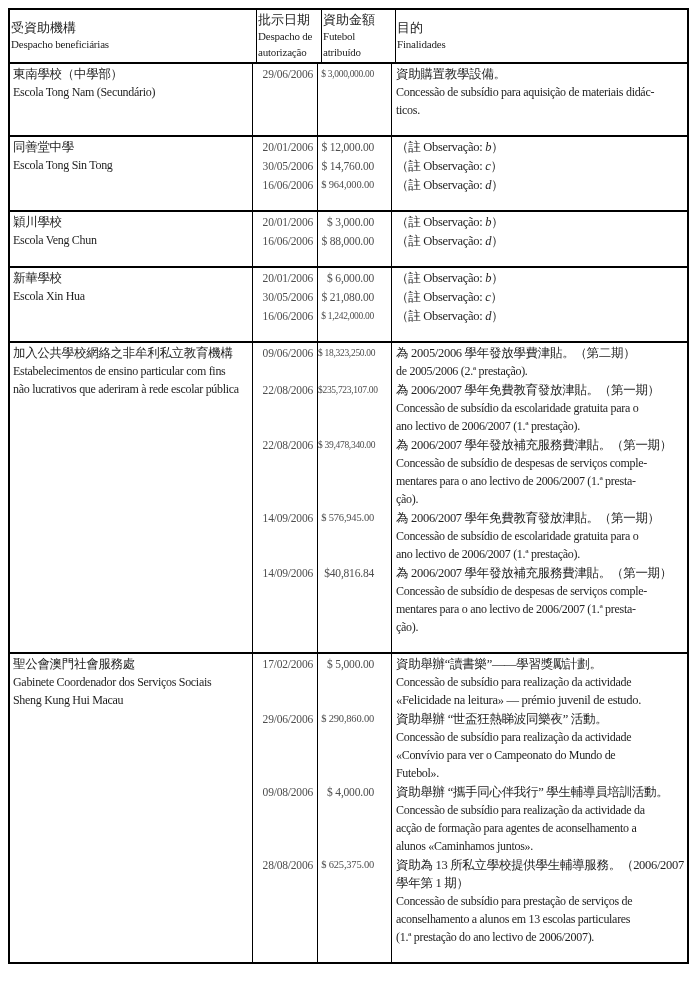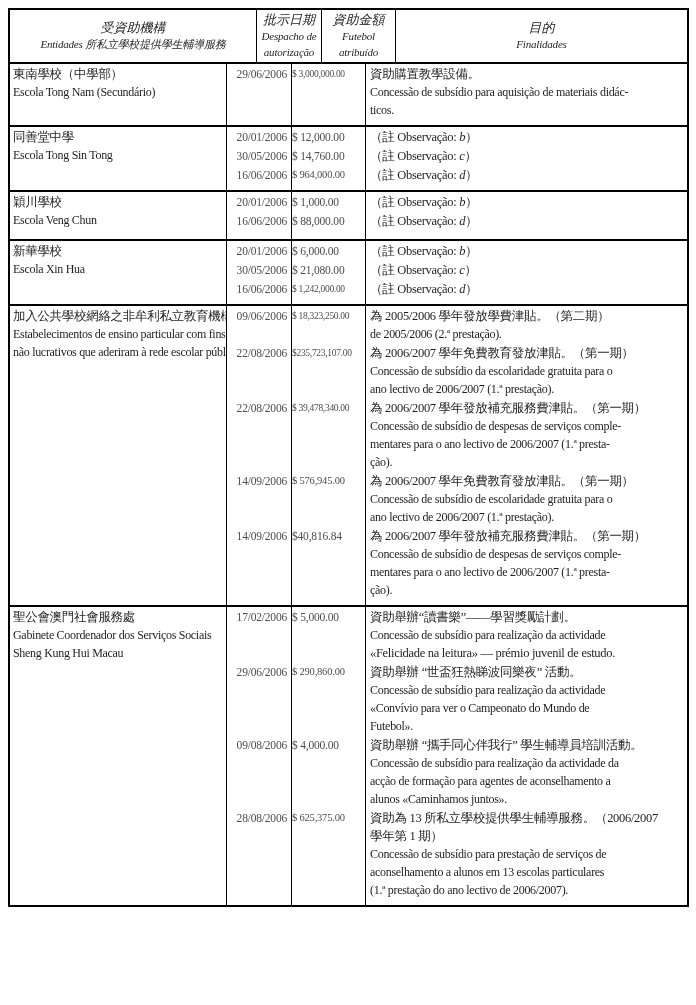--- a/index.html
+++ b/index.html
@@ -1,60 +1,60 @@
 <!DOCTYPE html>
 <html><head>
 <meta charset="utf-8">
 <style>
   html,body{margin:0;padding:0;background:#fff;}
   body{width:696px;height:1005px;overflow:hidden;font-family:"Liberation Serif","DejaVu Serif",serif;color:#1e1e1e;}
   .page{box-sizing:border-box;padding:8px 7px 8px 8px;}
   .gz-table{box-sizing:border-box;width:681px;border:2px solid #000;background:#fff;}
 
   
-  .hrow{display:flex;border-bottom:2px solid #000;min-height:50px;text-align:center;font-style:italic;}
+  .hrow{display:flex;border-bottom:2px solid #000;min-height:50px;}
   .hcell{display:flex;flex-direction:column;justify-content:center;box-sizing:border-box;padding:2px 1px;}
   .hc1{width:247px;border-right:1px solid #000;}
   .hc2{width:65px;border-right:1px solid #000;}
   .hc3{width:74px;border-right:1px solid #000;}
   .hc4{flex:1;}
   .hline{line-height:16px;}
   .hline.cjk{font-size:13px;}
   .hline.lat{font-size:11px;letter-spacing:-0.2px;}
 
   
   .row{display:flex;border-bottom:2px solid #000;}
   .row:last-child{border-bottom:none;}
-  .c1{width:217px;border-right:1px solid #000;box-sizing:border-box;padding:1px 0 10px 3px;overflow:hidden;}
+  .c1{width:243px;border-right:1px solid #000;box-sizing:border-box;padding:1px 0 10px 3px;overflow:hidden;}
   .entries{flex:1;display:flex;flex-direction:column;}
   .entry{display:flex;}
   .entry:last-child{flex:1;}
   .date{width:65px;border-right:1px solid #000;box-sizing:border-box;text-align:right;
         padding:1px 4px 0 0;color:#4d4d4d;font-size:11.5px;letter-spacing:-0.2px;line-height:18px;white-space:nowrap;}
-  .amount{width:74px;border-right:1px solid #000;box-sizing:border-box;
-        padding:1px 3px 0 0;color:#4d4d4d;font-size:11.5px;letter-spacing:-0.2px;line-height:18px;white-space:nowrap;overflow:hidden;}
+  .amount{width:74px;border-right:1px solid #000;box-sizing:border-box;text-align:right;
+        padding:1px 17px 0 0;color:#4d4d4d;font-size:11.5px;letter-spacing:-0.2px;line-height:18px;white-space:nowrap;overflow:hidden;}
   .amount.lg{font-size:10.5px;}
   .amount.xl{font-size:9.5px;letter-spacing:-0.3px;}
   .purpose{flex:1;box-sizing:border-box;padding:1px 2px 0 4px;overflow:hidden;}
-  .entry:last-child .purpose{padding-bottom:6px;}
+  .entry:last-child .purpose{padding-bottom:16px;}
   .line{line-height:18px;white-space:nowrap;}
   .line.cjk{font-size:12.5px;letter-spacing:-0.3px;}
   .line.lat{font-size:12px;letter-spacing:-0.3px;}
   .line i{font-style:italic;}
 </style>
 </head>
 <body>
 
 <div class="page">
   <div class="gz-table">
 
     <div class="hrow">
       <div class="hcell hc1">
         <div class="hline cjk">受資助機構</div>
-        <div class="hline lat">Entidades 所私立學校提供學生輔導服務</div>
+        <div class="hline lat">Despacho beneficiárias</div>
       </div>
       <div class="hcell hc2">
         <div class="hline cjk">批示日期</div>
         <div class="hline lat">Despacho de</div>
         <div class="hline lat">autorização</div>
       </div>
       <div class="hcell hc3">
         <div class="hline cjk">資助金額</div>
         <div class="hline lat">Futebol</div>
         <div class="hline lat">atribuído</div>
@@ -113,21 +113,21 @@
           </div>
         </div>
         <div class="row">
           <div class="c1">
             <div class="line cjk">穎川學校</div>
             <div class="line lat">Escola Veng Chun</div>
           </div>
           <div class="entries">
             <div class="entry">
               <div class="date">20/01/2006</div>
-              <div class="amount">$ 1,000.00</div>
+              <div class="amount">$ 3,000.00</div>
               <div class="purpose">
                 <div class="line cjk">（註 Observação: <i>b</i>）</div>
               </div>
             </div>
             <div class="entry">
               <div class="date">16/06/2006</div>
               <div class="amount">$ 88,000.00</div>
               <div class="purpose">
                 <div class="line cjk">（註 Observação: <i>d</i>）</div>
               </div>

